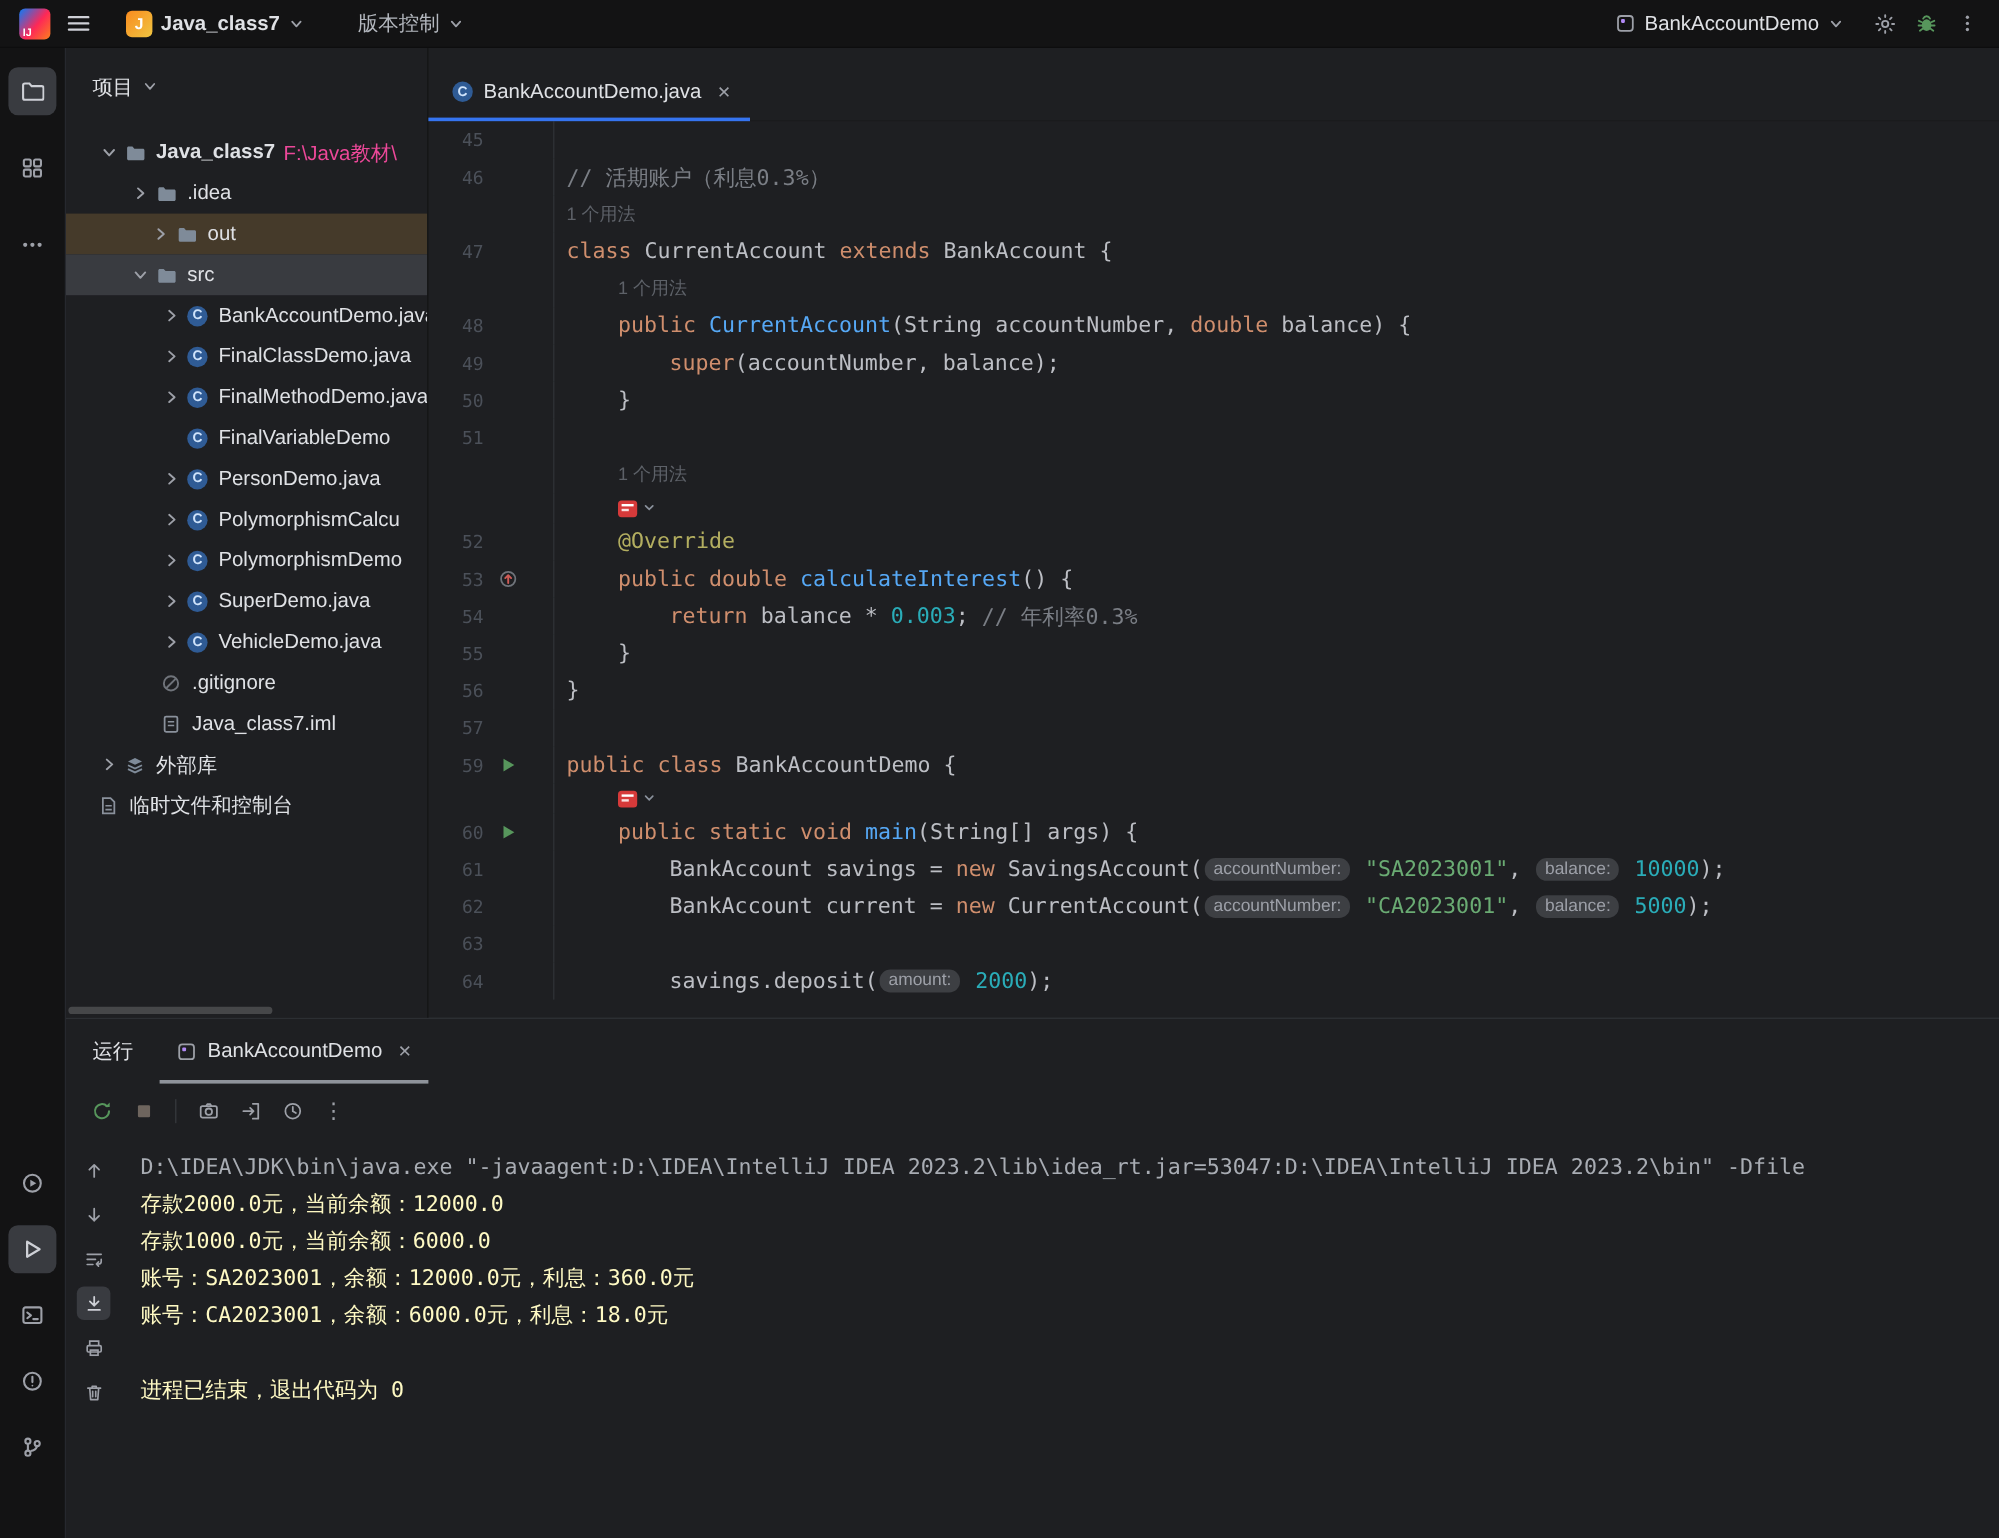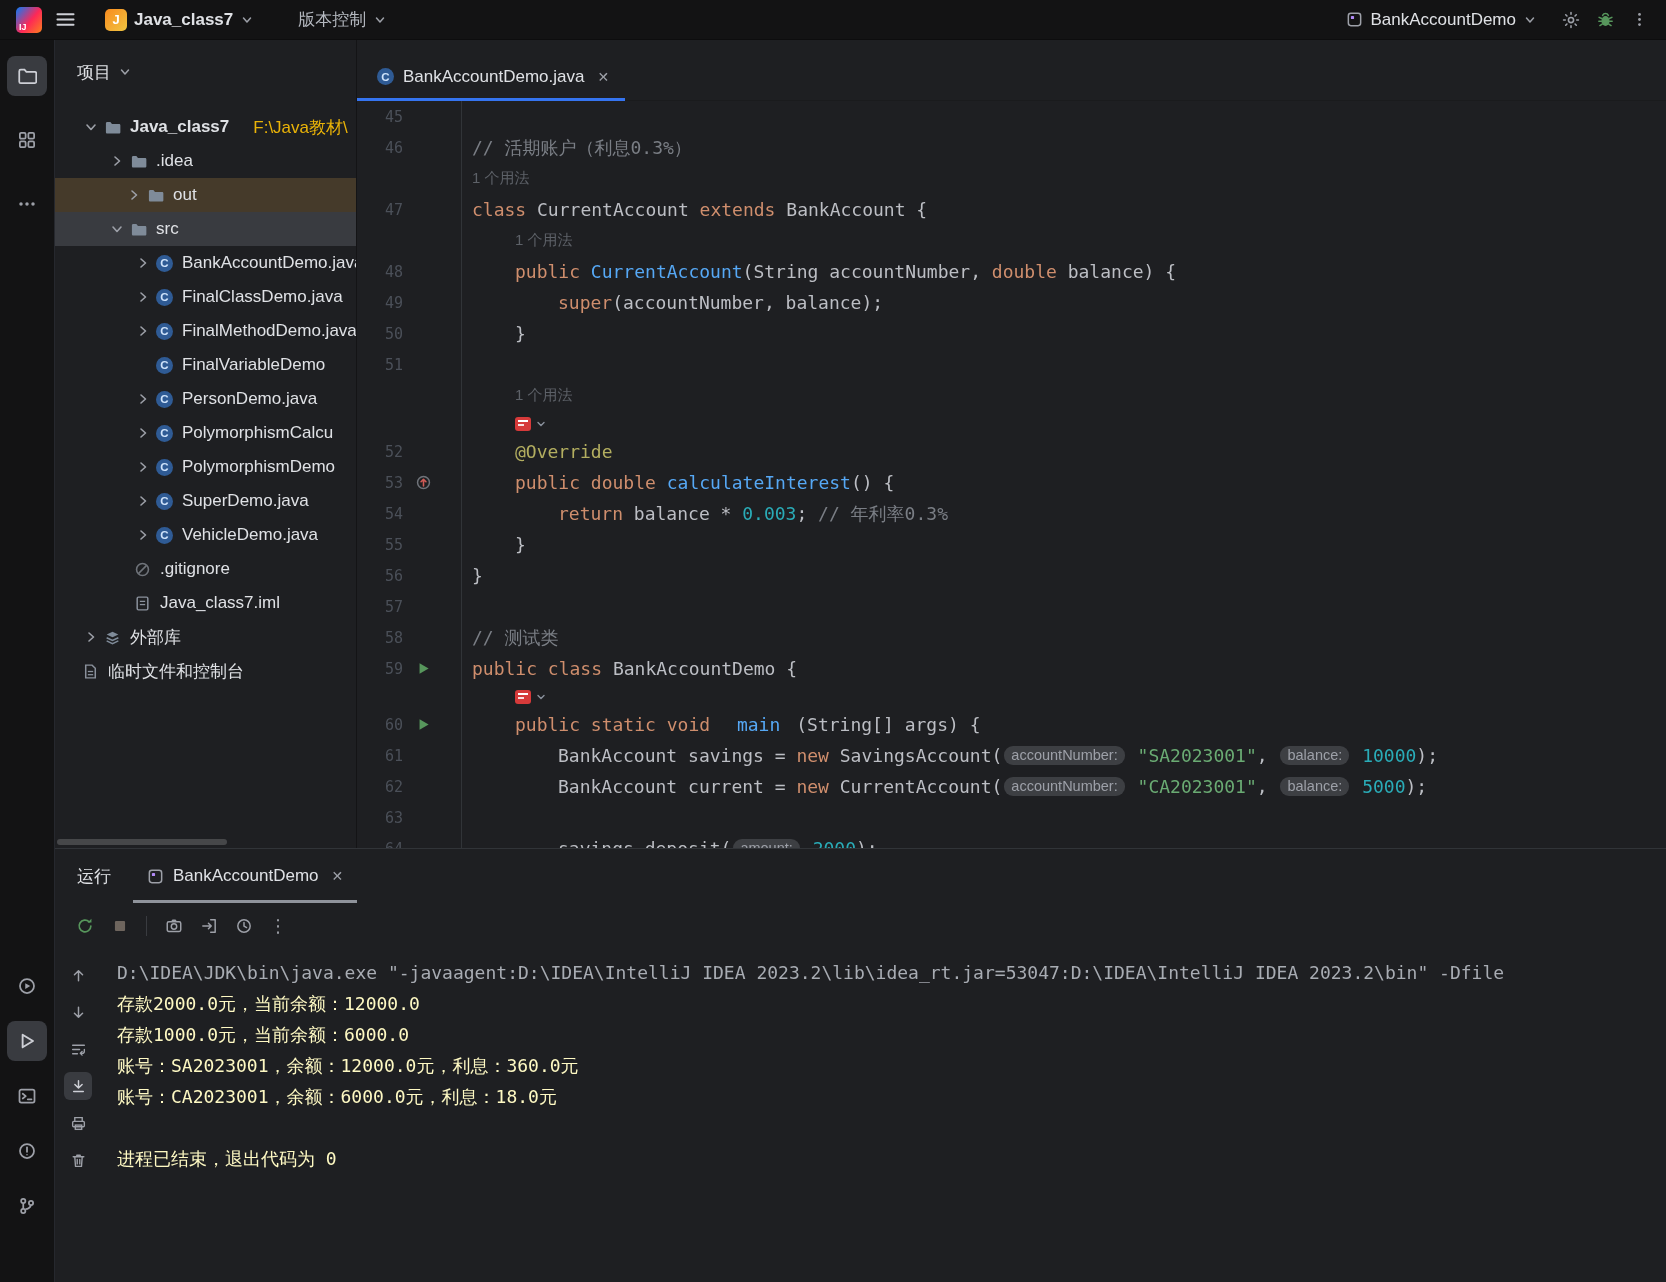--- a/index.html
+++ b/index.html
@@ -37,21 +37,21 @@
 
   
   .project{flex:0 0 302px;background:#1e1f22;border-right:1px solid #141416;position:relative;overflow:hidden}
   .proj-head{height:64px;display:flex;align-items:center;gap:7px;padding-left:22px;font-size:17px;color:#dfe1e5}
   .tree{padding-top:6px}
   .trow{height:34px;display:flex;align-items:center;white-space:nowrap;font-size:17px;cursor:pointer;overflow:hidden}
   .trow .chev{width:22px;flex:0 0 22px;display:flex;justify-content:center;align-items:center}
   .trow .ticon{width:21px;flex:0 0 21px;display:flex;justify-content:center;align-items:center;margin-right:7px}
   .tlabel{color:#dfe1e5}
   .tlabel.bold{font-weight:600}
-  .textra{color:#eab308;margin-left:24px}
+  .textra{color:#ec4899;margin-left:7px}
   .bg-warm{background:#453a2a}
   .bg-selected{background:#393b40}
   .clsball{display:inline-flex;width:17px;height:17px;border-radius:50%;background:#2f5b95;
     color:#cfe3fb;font-size:11.5px;font-weight:bold;align-items:center;justify-content:center;
     font-family:"Liberation Sans",sans-serif;flex:0 0 17px}
   .hscroll{position:absolute;bottom:3px;left:2px;width:170px;height:6px;border-radius:3px;background:rgba(255,255,255,.18)}
 
   
   .editor{flex:1;display:flex;flex-direction:column;min-width:0;background:#1e1f22}
   .tabbar{flex:0 0 61px;display:flex;align-items:flex-end;border-bottom:1px solid #1a1b1d}
@@ -555,27 +555,20 @@
               </div>
               <div class="crow">
                 <div class="gut">
                   <span class="lnum">57</span>
                   <span class="gico"></span>
                 </div>
                 <div class="codeline" style="padding-left: 10px;"></div>
               </div>
               <div class="crow">
                 <div class="gut">
-                  <span class="lnum">58</span>
-                  <span class="gico"></span>
-                </div>
-                <div class="codeline" style="padding-left: 10px;"><span class="tk-com">// 测试类</span></div>
-              </div>
-              <div class="crow">
-                <div class="gut">
                   <span class="lnum">59</span>
                   <span class="gico">
                     <svg viewBox="0 0 16 16" width="17" height="17">
                       <path d="M4.3 3 12.8 8 4.3 13z" fill="#57965C"></path>
                     </svg>
                   </span>
                 </div>
                 <div class="codeline" style="padding-left: 10px;"><span class="tk-kw">public class </span><span class="tk-def">BankAccountDemo {</span></div>
               </div>
               <div class="crow small">
@@ -592,21 +585,21 @@
               </div>
               <div class="crow">
                 <div class="gut">
                   <span class="lnum">60</span>
                   <span class="gico">
                     <svg viewBox="0 0 16 16" width="17" height="17">
                       <path d="M4.3 3 12.8 8 4.3 13z" fill="#57965C"></path>
                     </svg>
                   </span>
                 </div>
-                <div class="codeline" style="padding-left: 53px; gap: 16px;"><span class="tk-kw">public static void </span><span class="tk-mth">main</span><span class="tk-def">(String[] args) {</span></div>
+                <div class="codeline" style="padding-left: 53px;"><span class="tk-kw">public static void </span><span class="tk-mth">main</span><span class="tk-def">(String[] args) {</span></div>
               </div>
               <div class="crow">
                 <div class="gut">
                   <span class="lnum">61</span>
                   <span class="gico"></span>
                 </div>
                 <div class="codeline" style="padding-left: 96px;"><span class="tk-def">BankAccount savings = </span><span class="tk-kw">new </span><span class="tk-def">SavingsAccount(</span><span class="chip">accountNumber:</span><span class="tk-def"> </span><span class="tk-str">"SA2023001"</span><span class="tk-def">, </span><span class="chip">balance:</span><span class="tk-def"> </span><span class="tk-num">10000</span><span class="tk-def">);</span></div>
               </div>
               <div class="crow">
                 <div class="gut">

